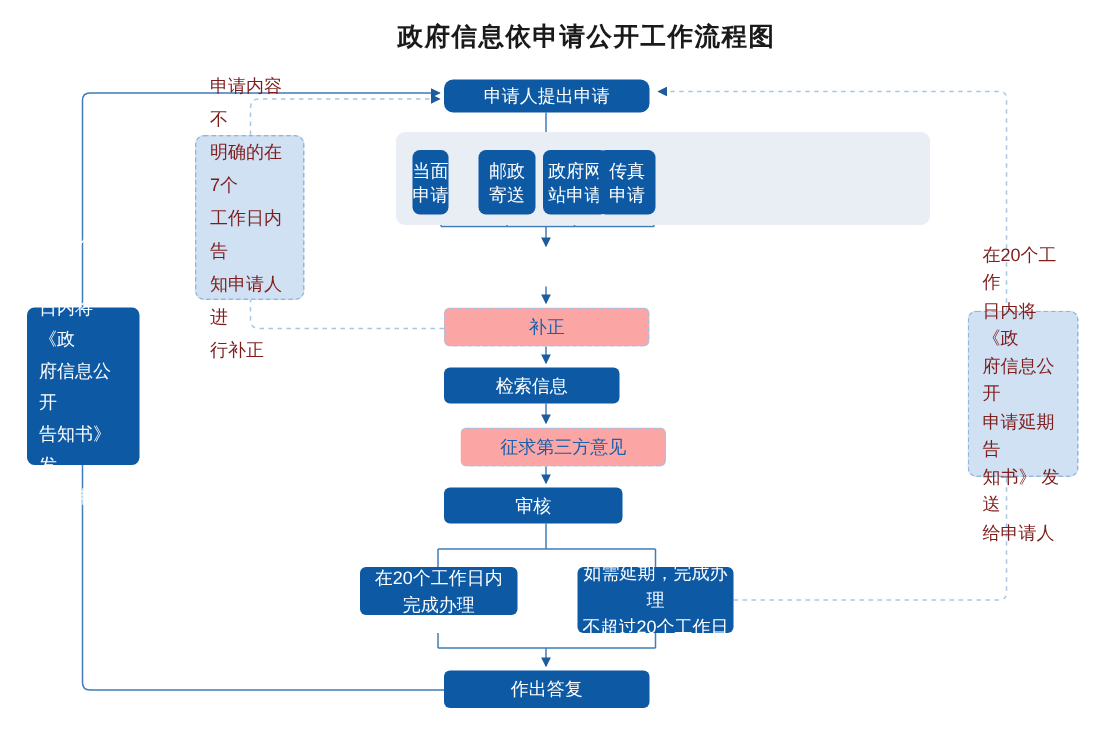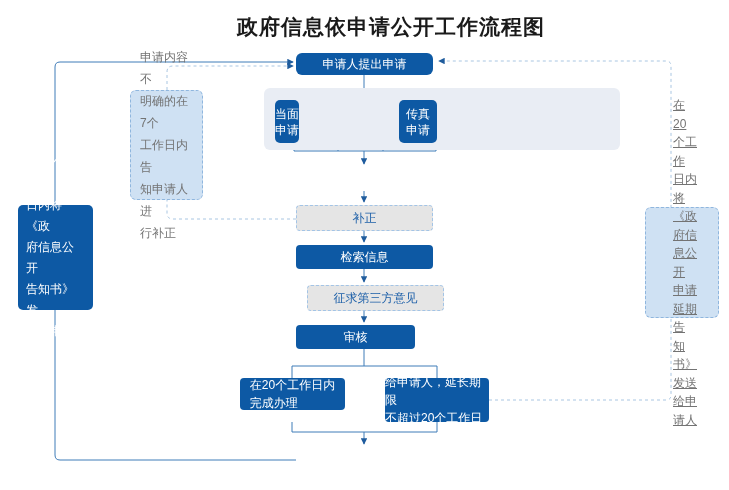--- a/index.html
+++ b/index.html
@@ -3,36 +3,36 @@
 <meta charset="utf-8">
 <style>
   html,body{margin:0;padding:0;background:#ffffff;}
   .canvas{
     position:relative;width:729px;height:490px;background:#ffffff;
     font-family:"Liberation Sans","DejaVu Sans",sans-serif;overflow:hidden;
   }
   .lines{position:absolute;left:0;top:0;}
   .title{
     position:absolute;left:391px;top:13px;transform:translateX(-50%);
-    font-size:21px;font-weight:bold;color:#1a1a1a;white-space:nowrap;letter-spacing:1px;
+    font-size:17px;font-weight:bold;color:#1a1a1a;white-space:nowrap;letter-spacing:1px;
   }
   .box{
     position:absolute;box-sizing:border-box;display:flex;align-items:center;justify-content:center;
-    text-align:left;font-size:12px;white-space:pre-line;
+    text-align:center;font-size:12px;white-space:pre-line;
   }
   .dark{background:#0d59a4;color:#ffffff;border-radius:4px;}
   .dark.big{border-radius:6px;}
-  .light{background:#e5e5e5;border:1px dashed #a3c4e6;color:#1c5fa8;border-radius:4px;}
+  .light{background:#fca5a5;border:1px dashed #a3c4e6;color:#1c5fa8;border-radius:4px;}
   .container{
     position:absolute;left:264px;top:88px;width:356px;height:62px;
     background:#e9edf4;border-radius:6px;
   }
   .chan{line-height:16px;border-radius:5px;}
   .note{
-    position:absolute;box-sizing:border-box;font-size:12px;color:#737373;
+    position:absolute;box-sizing:border-box;font-size:12px;color:#7f1d1d;
     display:flex;align-items:center;white-space:pre-line;text-align:left;
   }
   .note.dashed{background:#cfe1f3;border:1px dashed #8fb6de;border-radius:6px;}
   .note.solid{background:#0d59a4;color:#ffffff;border-radius:5px;}
   .two-line{line-height:18px;}
 </style>
 </head>
 <body>
 
 <div class="canvas">
@@ -79,44 +79,49 @@
     </g>
   </svg>
 
   <div class="title">政府信息依申请公开工作流程图</div>
 
   <div class="box dark big" style="left:296px;top:53px;width:137px;height:22px;">申请人提出申请</div>
 
   <div class="container"></div>
   <div class="box dark chan" style="left:275px;top:100px;width:24px;height:43px;">当面
 申请</div>
+  <div class="box dark chan" style="left:319px;top:100px;width:38px;height:43px;">邮政
+寄送</div>
+  <div class="box dark chan" style="left:362px;top:100px;width:43px;height:43px;">政府网
+站申请</div>
   <div class="box dark chan" style="left:399px;top:100px;width:38px;height:43px;">传真
 申请</div>
 
   <div class="box light" style="left:296px;top:205px;width:137px;height:26px;">补正</div>
-  <div class="box dark" style="left:296px;top:245px;width:137px;height:24px;">检索信息</div>
+  <div class="box dark" style="left:296px;top:245px;width:117px;height:24px;">检索信息</div>
   <div class="box light" style="left:296px;top:285px;width:137px;height:26px;margin-left:11px;">征求第三方意见</div>
   <div class="box dark" style="left:296px;top:325px;width:119px;height:24px;">审核</div>
 
   <div class="box dark two-line" style="left:240px;top:378px;width:105px;height:32px;">在20个工作日内
 完成办理</div>
-  <div class="box dark two-line" style="left:385px;top:378px;width:104px;height:44px;">给申请人，延长期限
+  <div class="box dark two-line" style="left:385px;top:378px;width:104px;height:44px;">如需延期，完成办理
 不超过20个工作日</div>
 
+  <div class="box dark" style="left:296px;top:447px;width:137px;height:25px;">作出答复</div>
 
   <div class="note solid" style="left:18px;top:205px;width:75px;height:105px;line-height:21px;padding:0 8px;">在20个工作
 日内将《政
 府信息公开
 告知书》发
 送给申请人</div>
   <div class="note dashed" style="left:130px;top:90px;width:73px;height:110px;line-height:22px;padding:0 9px;">申请内容不
 明确的在7个
 工作日内告
 知申请人进
 行补正</div>
-  <div class="note dashed" style="left:645px;top:207px;width:74px;height:111px;line-height:18.5px;padding:0 27px;text-decoration:underline;">在20个工作
+  <div class="note dashed" style="left:645px;top:207px;width:74px;height:111px;line-height:18.5px;padding:0 9px;">在20个工作
 日内将《政
 府信息公开
 申请延期告
 知书》 发送
 给申请人</div>
 
 </div>
 
 </body></html>

